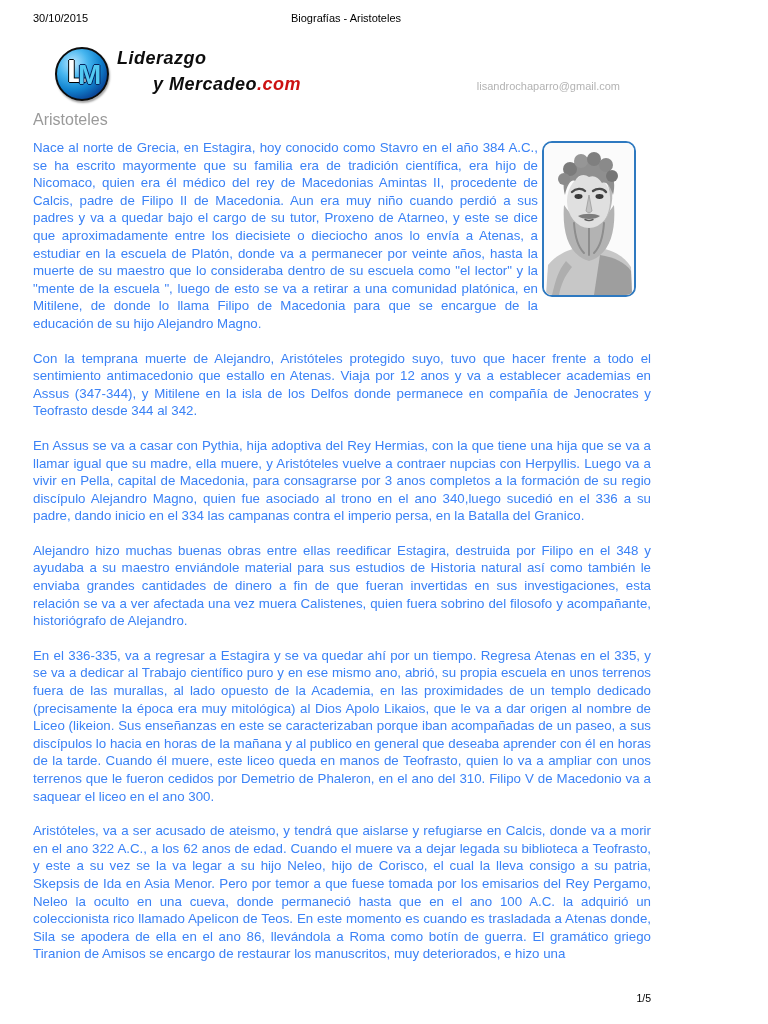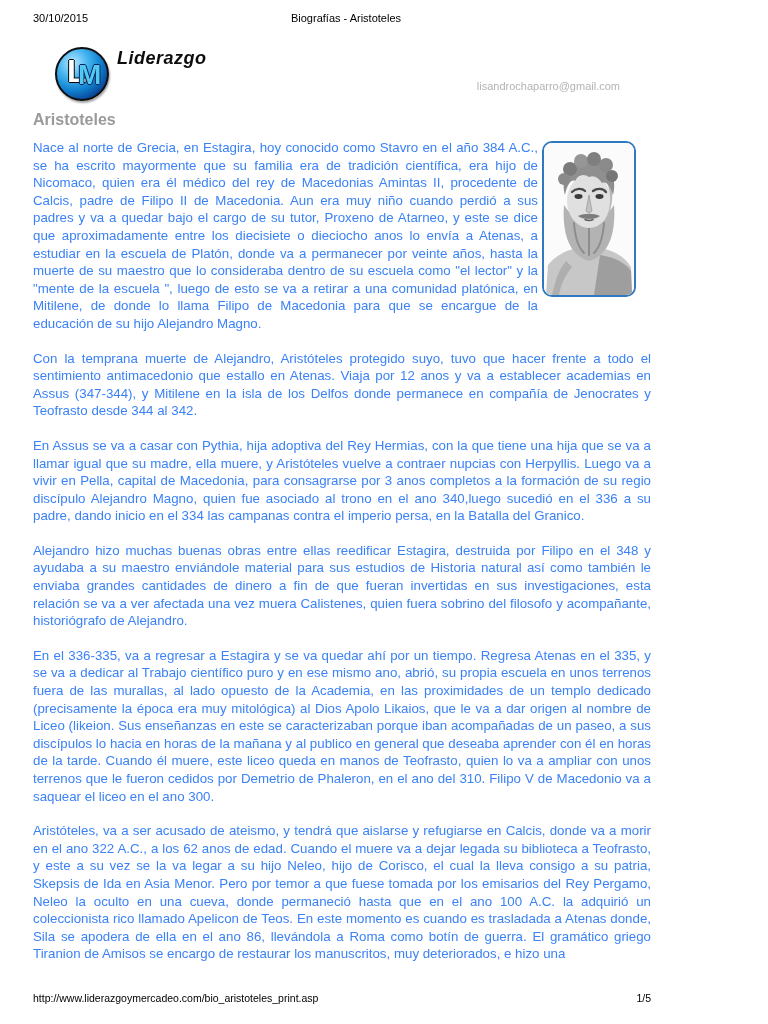--- a/index.html
+++ b/index.html
@@ -99,21 +99,21 @@
     height: 14px;
     background: #f8c87c;
   }
   
   .article {
     margin: 8px 33px 0 33px;
   }
   .article-title {
     margin: 0 0 10px 0;
     font-size: 16px;
-    font-weight: bold;
+    font-weight: normal;
     color: #9a9a9a;
   }
   .article-body p {
     margin: 0 0 17px 0;
     font-size: 13.3px;
     line-height: 17.6px;
     text-align: justify;
     color: #3b82f6;
   }
   .portrait-frame {
@@ -154,20 +154,21 @@
     <span class="print-title">Biografías - Aristoteles</span>
   </div>
 
   <div class="brand-row">
     <div class="lm-sphere">
       <span class="letter-l">L</span>
       <span class="letter-m">M</span>
     </div>
     <div class="brand-text">
       <div class="brand-line1">Liderazgo</div>
+      <div class="brand-line2"><span>y Mercadeo</span><span class="brand-tld">.com</span></div>
     </div>
   </div>
 
   <span class="email-label">lisandrochaparro@gmail.com</span>
   <span class="orange-tick"></span>
 
   <div class="article">
     <h1 class="article-title">Aristoteles</h1>
 
     <div class="article-body">
@@ -208,16 +209,15 @@
       </div>
       <p>Nace al norte de Grecia, en Estagira, hoy conocido como Stavro en el año 384 A.C., se ha escrito mayormente que su familia era de tradición científica, era hijo de Nicomaco, quien era él médico del rey de Macedonias Amintas II, procedente de Calcis, padre de Filipo II de Macedonia. Aun era muy niño cuando perdió a sus padres y va a quedar bajo el cargo de su tutor, Proxeno de Atarneo, y este se dice que aproximadamente entre los diecisiete o dieciocho anos lo envía a Atenas, a estudiar en la escuela de Platón, donde va a permanecer por veinte años, hasta la muerte de su maestro que lo consideraba dentro de su escuela como "el lector" y la "mente de la escuela ", luego de esto se va a retirar a una comunidad platónica, en Mitilene, de donde lo llama Filipo de Macedonia para que se encargue de la educación de su hijo Alejandro Magno.</p>
       <p>Con la temprana muerte de Alejandro, Aristóteles protegido suyo, tuvo que hacer frente a todo el sentimiento antimacedonio que estallo en Atenas. Viaja por 12 anos y va a establecer academias en Assus (347-344), y Mitilene en la isla de los Delfos donde permanece en compañía de Jenocrates y Teofrasto desde 344 al 342.</p>
       <p>En Assus se va a casar con Pythia, hija adoptiva del Rey Hermias, con la que tiene una hija que se va a llamar igual que su madre, ella muere, y Aristóteles vuelve a contraer nupcias con Herpyllis. Luego va a vivir en Pella, capital de Macedonia, para consagrarse por 3 anos completos a la formación de su regio discípulo Alejandro Magno, quien fue asociado al trono en el ano 340,luego sucedió en el 336 a su padre, dando inicio en el 334 las campanas contra el imperio persa, en la Batalla del Granico.</p>
       <p>Alejandro hizo muchas buenas obras entre ellas reedificar Estagira, destruida por Filipo en el 348 y ayudaba a su maestro enviándole material para sus estudios de Historia natural así como también le enviaba grandes cantidades de dinero a fin de que fueran invertidas en sus investigaciones, esta relación se va a ver afectada una vez muera Calistenes, quien fuera sobrino del filosofo y acompañante, historiógrafo de Alejandro.</p>
       <p>En el 336-335, va a regresar a Estagira y se va quedar ahí por un tiempo. Regresa Atenas en el 335, y se va a dedicar al Trabajo científico puro y en ese mismo ano, abrió, su propia escuela en unos terrenos fuera de las murallas, al lado opuesto de la Academia, en las proximidades de un templo dedicado (precisamente la época era muy mitológica) al Dios Apolo Likaios, que le va a dar origen al nombre de Liceo (likeion. Sus enseñanzas en este se caracterizaban porque iban acompañadas de un paseo, a sus discípulos lo hacia en horas de la mañana y al publico en general que deseaba aprender con él en horas de la tarde. Cuando él muere, este liceo queda en manos de Teofrasto, quien lo va a ampliar con unos terrenos que le fueron cedidos por Demetrio de Phaleron, en el ano del 310. Filipo V de Macedonio va a saquear el liceo en el ano 300.</p>
       <p>Aristóteles, va a ser acusado de ateismo, y tendrá que aislarse y refugiarse en Calcis, donde va a morir en el ano 322 A.C., a los 62 anos de edad. Cuando el muere va a dejar legada su biblioteca a Teofrasto, y este a su vez se la va legar a su hijo Neleo, hijo de Corisco, el cual la lleva consigo a su patria, Skepsis de Ida en Asia Menor. Pero por temor a que fuese tomada por los emisarios del Rey Pergamo, Neleo la oculto en una cueva, donde permaneció hasta que en el ano 100 A.C. la adquirió un coleccionista rico llamado Apelicon de Teos. En este momento es cuando es trasladada a Atenas donde, Sila se apodera de ella en el ano 86, llevándola a Roma como botín de guerra. El gramático griego Tiranion de Amisos se encargo de restaurar los manuscritos, muy deteriorados, e hizo una</p>
     </div>
   </div>
 
-  <span class="footer-url">http://www.liderazgoymercadeo.com/bio_aristoteles_print.asp</span>
   <span class="footer-page">1/5</span>
 
 </div>
 
 </body></html>

